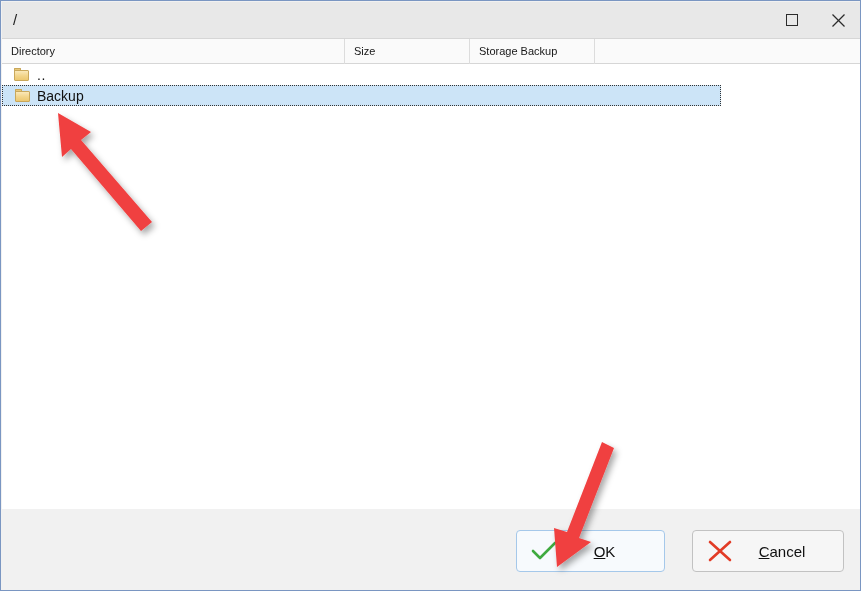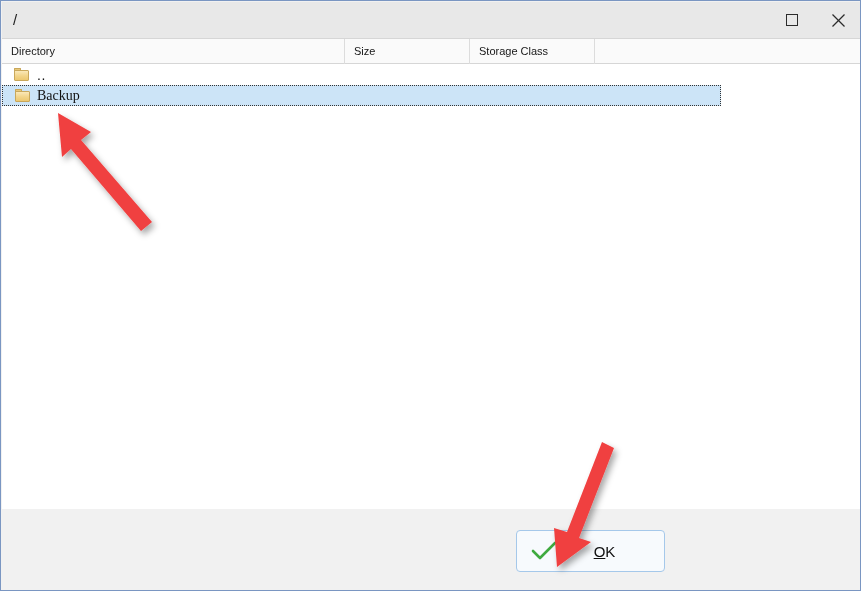--- a/index.html
+++ b/index.html
@@ -133,21 +133,21 @@
     box-sizing: border-box;
     border-radius: 0 1px 1px 1px;
   }
   .row-label {
     font-size: 14px;
     color: #111111;
     margin-left: 8px;
     white-space: nowrap;
     user-select: none;
   }
-  .row.selected .row-label { margin-left: 7px; font-family: Liberation Serif, serif; }
+  .row.selected .row-label { margin-left: 7px; }
   .row.dotdot .row-label { font-size: 14px; letter-spacing: 0.5px; }
 
   
   #footer {
     position: absolute;
     left: 1px;
     top: 508px;
     width: 859px;
     height: 81px;
     background: #f1f1f1;
@@ -218,21 +218,21 @@
   </div>
 
   <div id="col-header">
     <div class="col-h" style="left:0px;width:343px;">
       <span>Directory</span>
     </div>
     <div class="col-h" style="left:343px;width:125px;">
       <span>Size</span>
     </div>
     <div class="col-h" style="left:468px;width:125px;">
-      <span>Storage Class</span>
+      <span>Storage Backup</span>
     </div>
     <div class="col-h" style="left:720px;width:139px;border-right:none;">
       <span></span>
     </div>
   </div>
 
   <div id="list-area">
 
     <div class="row dotdot">
       <span class="folder-ico">
@@ -256,20 +256,29 @@
 
     <div class="dlg-btn default" id="btn-ok">
       <span class="btn-ico">
         <svg width="26" height="22" viewBox="0 0 26 22">
           <polyline points="2,11 9,18 24,3" fill="none" stroke="#3faa3f" stroke-width="2.6" stroke-linecap="round" stroke-linejoin="round"></polyline>
         </svg>
       </span>
       <span class="btn-text"><u>O</u><span>K</span></span>
     </div>
 
+    <div class="dlg-btn" id="btn-cancel">
+      <span class="btn-ico">
+        <svg width="26" height="24" viewBox="0 0 26 24">
+          <line x1="3" y1="3" x2="23" y2="21" stroke="#e23b26" stroke-width="2.6" stroke-linecap="round"></line>
+          <line x1="23" y1="3" x2="3" y2="21" stroke="#e23b26" stroke-width="2.6" stroke-linecap="round"></line>
+        </svg>
+      </span>
+      <span class="btn-text"><u>C</u><span>ancel</span></span>
+    </div>
 
   </div>
 
   <svg class="arrow-layer" viewBox="0 0 861 591">
     <defs>
       <filter id="arrShadow" x="-40%" y="-40%" width="190%" height="190%">
         <feDropShadow dx="3" dy="4" stdDeviation="3" flood-color="#000000" flood-opacity="0.34"></feDropShadow>
       </filter>
     </defs>
 

